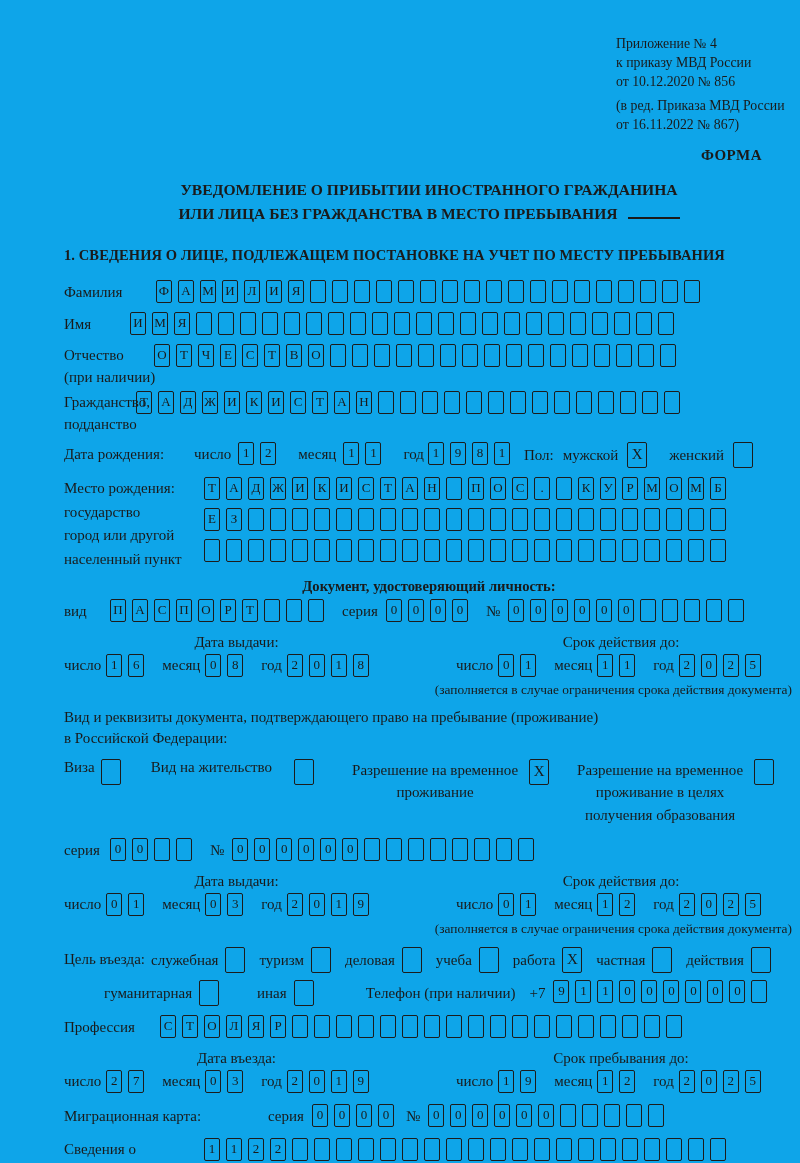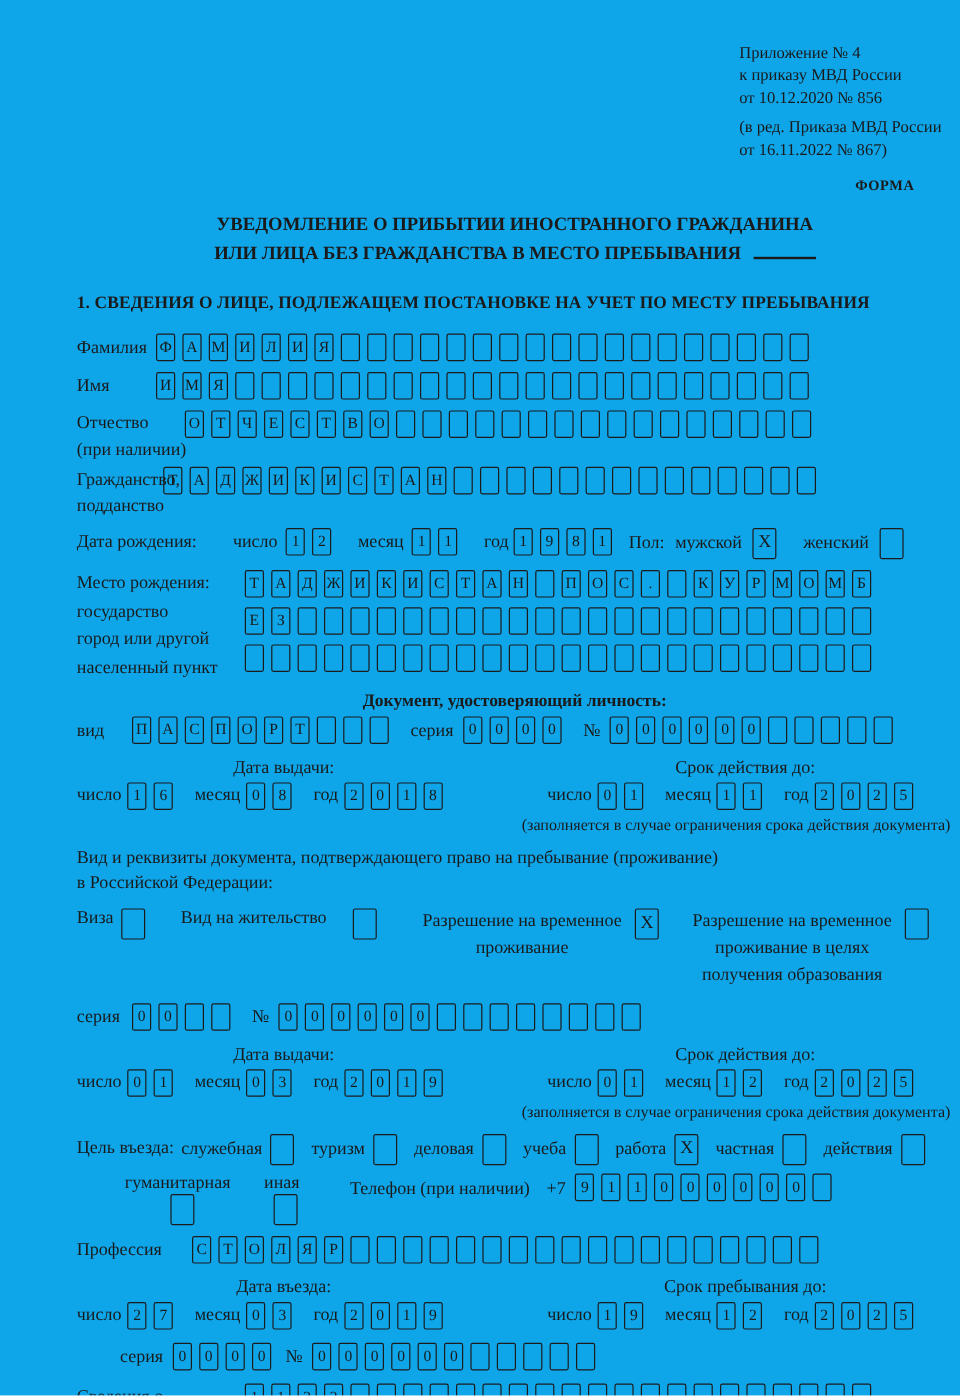--- a/index.html
+++ b/index.html
@@ -7,21 +7,21 @@
   body {
     color:#1a1a1a;
     font-family:"Liberation Serif","DejaVu Serif",serif;
     font-size:15px;
   }
   .page { width:800px; height:1163px; padding:34px 6px 8px 64px; overflow:hidden; background:#0ea5e9; }
 
   
   .appendix { margin-left:552px; font-size:13.8px; line-height:1.38; }
   .appendix .rev { margin-top:5px; }
-  .forma { text-align:right; padding-right:32px; font-weight:bold; margin-top:13px; font-size:12px; letter-spacing:.5px; }
+  .forma { text-align:right; padding-right:32px; font-weight:bold; margin-top:13px; font-size:15px; letter-spacing:.5px; }
   .title { text-align:center; font-weight:bold; font-size:15.6px; margin-top:14px; line-height:1.5; }
   .blank { display:inline-block; width:52px; height:13px; border-bottom:2.2px solid #1a1a1a; margin-left:10px; }
   .sec1 { font-weight:bold; font-size:14.5px; margin-top:22px; letter-spacing:.1px; white-space:nowrap; }
 
   
   .frow { display:flex; align-items:flex-start; margin-top:7px; white-space:nowrap; }
   .lbl { flex-shrink:0; line-height:25px; }
   .stack { line-height:1.5; }
   .cells { white-space:nowrap; display:inline-block; }
   .cell {
@@ -71,21 +71,21 @@
   .opt.o1 { margin-right:30px; }
   .opt.o2 { margin-right:38px; }
   .opt.o3 { margin-right:28px; }
 
   
   .popt { display:flex; align-items:center; }
   .popt .cells { margin-left:7px; }
   .purpose1 .lbl { margin-right:6px; }
   .purpose1 .popt { margin-right:14px; }
   .purpose2 { padding-left:40px; }
-  .purpose2 .popt { margin-right:28px;flex-direction:column; }
+  .purpose2 .popt { margin-right:38px; }
   .phone-lbl { margin:0 14px 0 14px; line-height:26px; }
   .phone-prefix { margin-right:8px; line-height:26px; }
 
   .w-prof { width:70px; }
   .prof-row .cells { margin-left:26px; }
 
   
   .mig-row .lbl.mc { width:168px; }
   .mig-row .mid { margin:0 8px 0 36px; }
   .mig-row .num { margin:0 8px 0 6px; }
@@ -113,21 +113,21 @@
 
   <div class="title">
     <div>УВЕДОМЛЕНИЕ О ПРИБЫТИИ ИНОСТРАННОГО ГРАЖДАНИНА</div>
     <div>
       <span>ИЛИ ЛИЦА БЕЗ ГРАЖДАНСТВА В МЕСТО ПРЕБЫВАНИЯ</span><span class="blank"></span>
     </div>
   </div>
 
   <div class="sec1">1. СВЕДЕНИЯ О ЛИЦЕ, ПОДЛЕЖАЩЕМ ПОСТАНОВКЕ НА УЧЕТ ПО МЕСТУ ПРЕБЫВАНИЯ</div>
 
-  <div class="frow" style="margin-top:16px;">
+  <div class="frow" style="margin-top:16px;gap:26px;">
     <span class="lbl w-fam">Фамилия</span>
     <span class="cells"><span class="cell">Ф</span><span class="cell">А</span><span class="cell">М</span><span class="cell">И</span><span class="cell">Л</span><span class="cell">И</span><span class="cell">Я</span><span class="cell"></span><span class="cell"></span><span class="cell"></span><span class="cell"></span><span class="cell"></span><span class="cell"></span><span class="cell"></span><span class="cell"></span><span class="cell"></span><span class="cell"></span><span class="cell"></span><span class="cell"></span><span class="cell"></span><span class="cell"></span><span class="cell"></span><span class="cell"></span><span class="cell"></span><span class="cell"></span></span>
   </div>
 
   <div class="frow">
     <span class="lbl w-fam">Имя</span>
     <span class="cells"><span class="cell">И</span><span class="cell">М</span><span class="cell">Я</span><span class="cell"></span><span class="cell"></span><span class="cell"></span><span class="cell"></span><span class="cell"></span><span class="cell"></span><span class="cell"></span><span class="cell"></span><span class="cell"></span><span class="cell"></span><span class="cell"></span><span class="cell"></span><span class="cell"></span><span class="cell"></span><span class="cell"></span><span class="cell"></span><span class="cell"></span><span class="cell"></span><span class="cell"></span><span class="cell"></span><span class="cell"></span><span class="cell"></span></span>
   </div>
 
   <div class="frow">
@@ -344,20 +344,21 @@
         <span class="cells"><span class="cell">1</span><span class="cell">9</span></span>
         <span class="dlabel">месяц</span>
         <span class="cells"><span class="cell">1</span><span class="cell">2</span></span>
         <span class="dlabel">год</span>
         <span class="cells"><span class="cell">2</span><span class="cell">0</span><span class="cell">2</span><span class="cell">5</span></span>
       </div>
     </div>
   </div>
 
   <div class="frow mig-row" style="margin-top:11px;">
+    <span class="lbl mc">Миграционная карта:</span>
     <span class="lbl mid">серия</span>
     <span class="cells"><span class="cell">0</span><span class="cell">0</span><span class="cell">0</span><span class="cell">0</span></span>
     <span class="lbl num">№</span>
     <span class="cells"><span class="cell">0</span><span class="cell">0</span><span class="cell">0</span><span class="cell">0</span><span class="cell">0</span><span class="cell">0</span><span class="cell"></span><span class="cell"></span><span class="cell"></span><span class="cell"></span><span class="cell"></span></span>
   </div>
 
   <div class="reps">
     <div class="reps-labels">
       <span>Сведения о</span><br>
       <span>законных</span><br>

